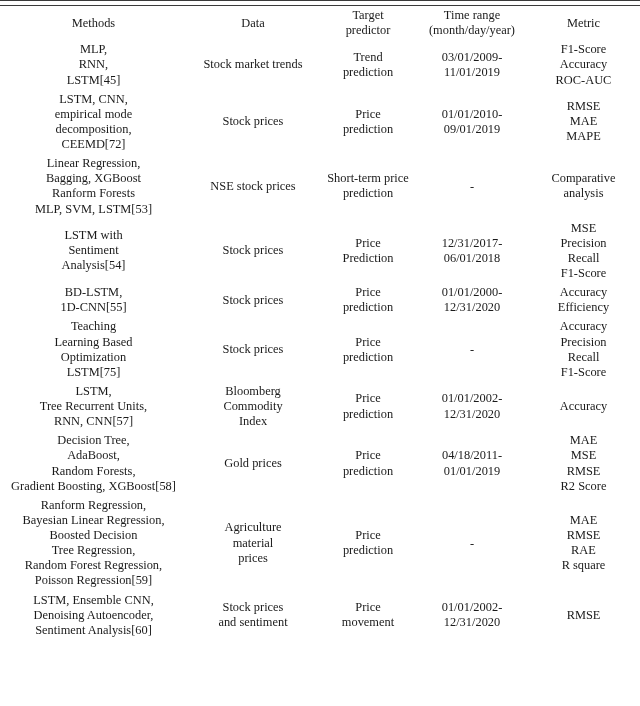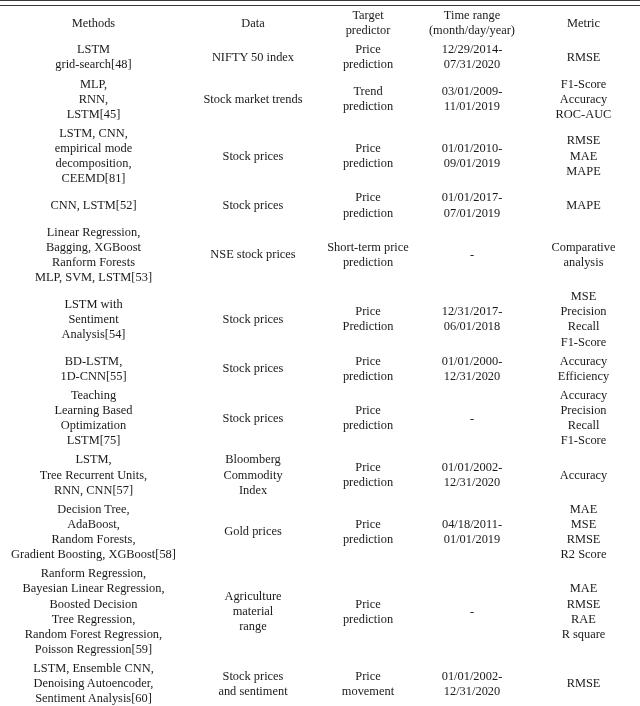--- a/index.html
+++ b/index.html
@@ -88,40 +88,20 @@
             <span>(month/day/year)</span>
           </th>
         <th class="cell-lines">
             <span>Metric</span>
           </th>
       </tr>
     </thead>
     <tbody id="table-body">
         <tr class="body-row">
           <td class="cell-lines">
-            <span>LSTM</span>
-            <span>grid-search[48]</span>
-          </td>
-          <td class="cell-lines">
-            <span>NIFTY 50 index</span>
-          </td>
-          <td class="cell-lines">
-            <span>Price</span>
-            <span>prediction</span>
-          </td>
-          <td class="cell-lines">
-            <span>12/29/2014-</span>
-            <span>07/31/2020</span>
-          </td>
-          <td class="cell-lines">
-            <span>RMSE</span>
-          </td>
-        </tr>
-        <tr class="body-row">
-          <td class="cell-lines">
             <span>MLP,</span>
             <span>RNN,</span>
             <span>LSTM[45]</span>
           </td>
           <td class="cell-lines">
             <span>Stock market trends</span>
           </td>
           <td class="cell-lines">
             <span>Trend</span>
             <span>prediction</span>
@@ -134,55 +114,36 @@
             <span>F1-Score</span>
             <span>Accuracy</span>
             <span>ROC-AUC</span>
           </td>
         </tr>
         <tr class="body-row">
           <td class="cell-lines">
             <span>LSTM, CNN,</span>
             <span>empirical mode</span>
             <span>decomposition,</span>
-            <span>CEEMD[81]</span>
+            <span>CEEMD[72]</span>
           </td>
           <td class="cell-lines">
             <span>Stock prices</span>
           </td>
           <td class="cell-lines">
             <span>Price</span>
             <span>prediction</span>
           </td>
           <td class="cell-lines">
             <span>01/01/2010-</span>
             <span>09/01/2019</span>
           </td>
           <td class="cell-lines">
             <span>RMSE</span>
             <span>MAE</span>
-            <span>MAPE</span>
-          </td>
-        </tr>
-        <tr class="body-row">
-          <td class="cell-lines">
-            <span>CNN, LSTM[52]</span>
-          </td>
-          <td class="cell-lines">
-            <span>Stock prices</span>
-          </td>
-          <td class="cell-lines">
-            <span>Price</span>
-            <span>prediction</span>
-          </td>
-          <td class="cell-lines">
-            <span>01/01/2017-</span>
-            <span>07/01/2019</span>
-          </td>
-          <td class="cell-lines">
             <span>MAPE</span>
           </td>
         </tr>
         <tr class="body-row">
           <td class="cell-lines">
             <span>Linear Regression,</span>
             <span>Bagging, XGBoost</span>
             <span>Ranform Forests</span>
             <span>MLP, SVM, LSTM[53]</span>
           </td>
@@ -323,21 +284,21 @@
             <span>Ranform Regression,</span>
             <span>Bayesian Linear Regression,</span>
             <span>Boosted Decision</span>
             <span>Tree Regression,</span>
             <span>Random Forest Regression,</span>
             <span>Poisson Regression[59]</span>
           </td>
           <td class="cell-lines">
             <span>Agriculture</span>
             <span>material</span>
-            <span>range</span>
+            <span>prices</span>
           </td>
           <td class="cell-lines">
             <span>Price</span>
             <span>prediction</span>
           </td>
           <td class="cell-lines">
             <span>-</span>
           </td>
           <td class="cell-lines">
             <span>MAE</span>

